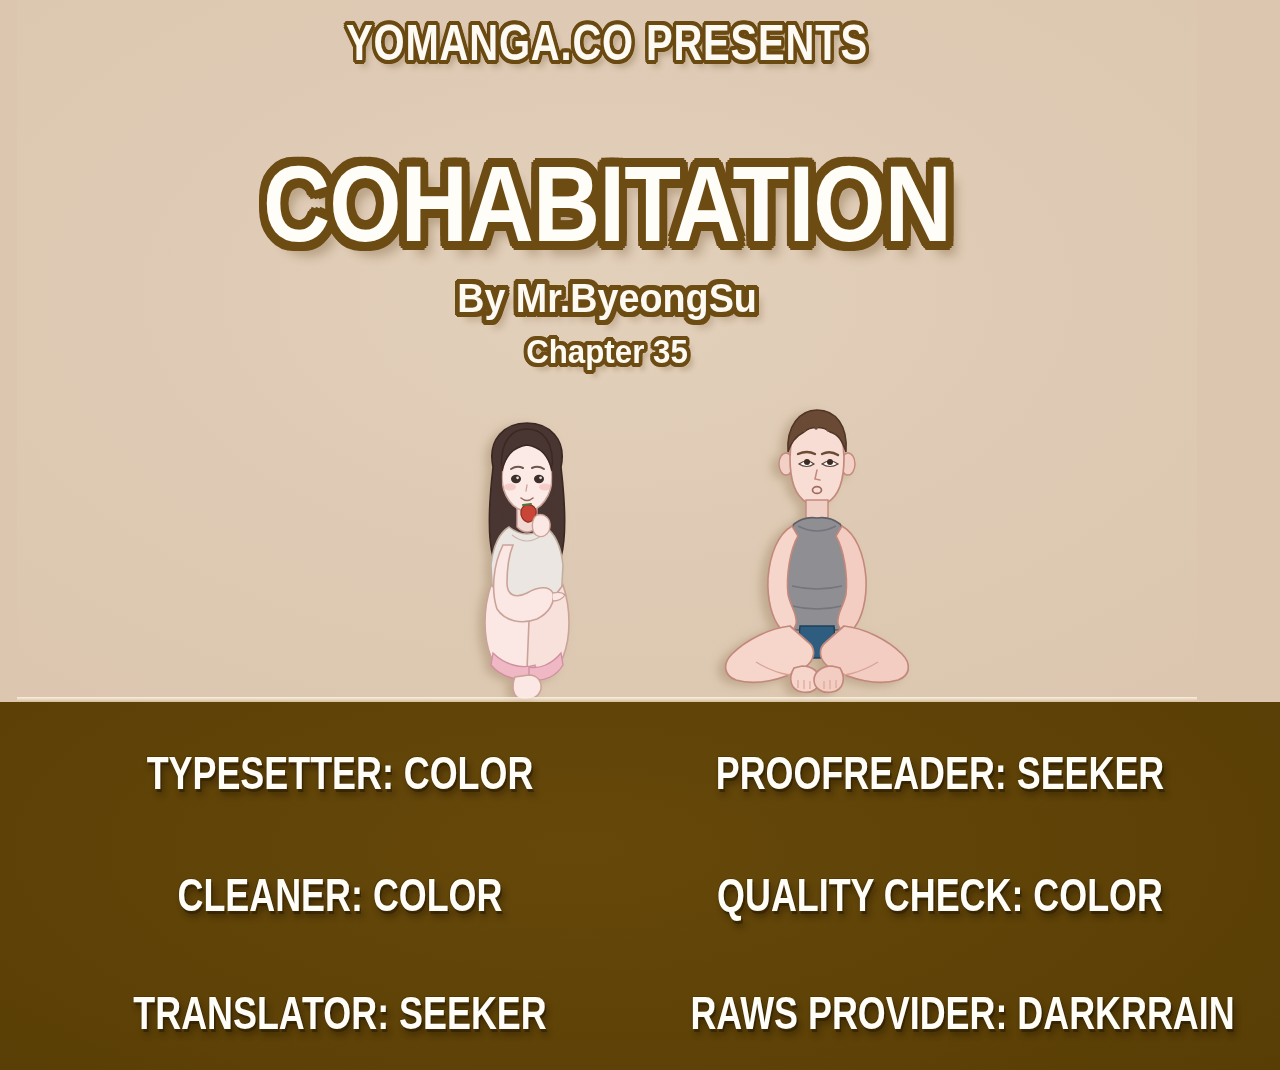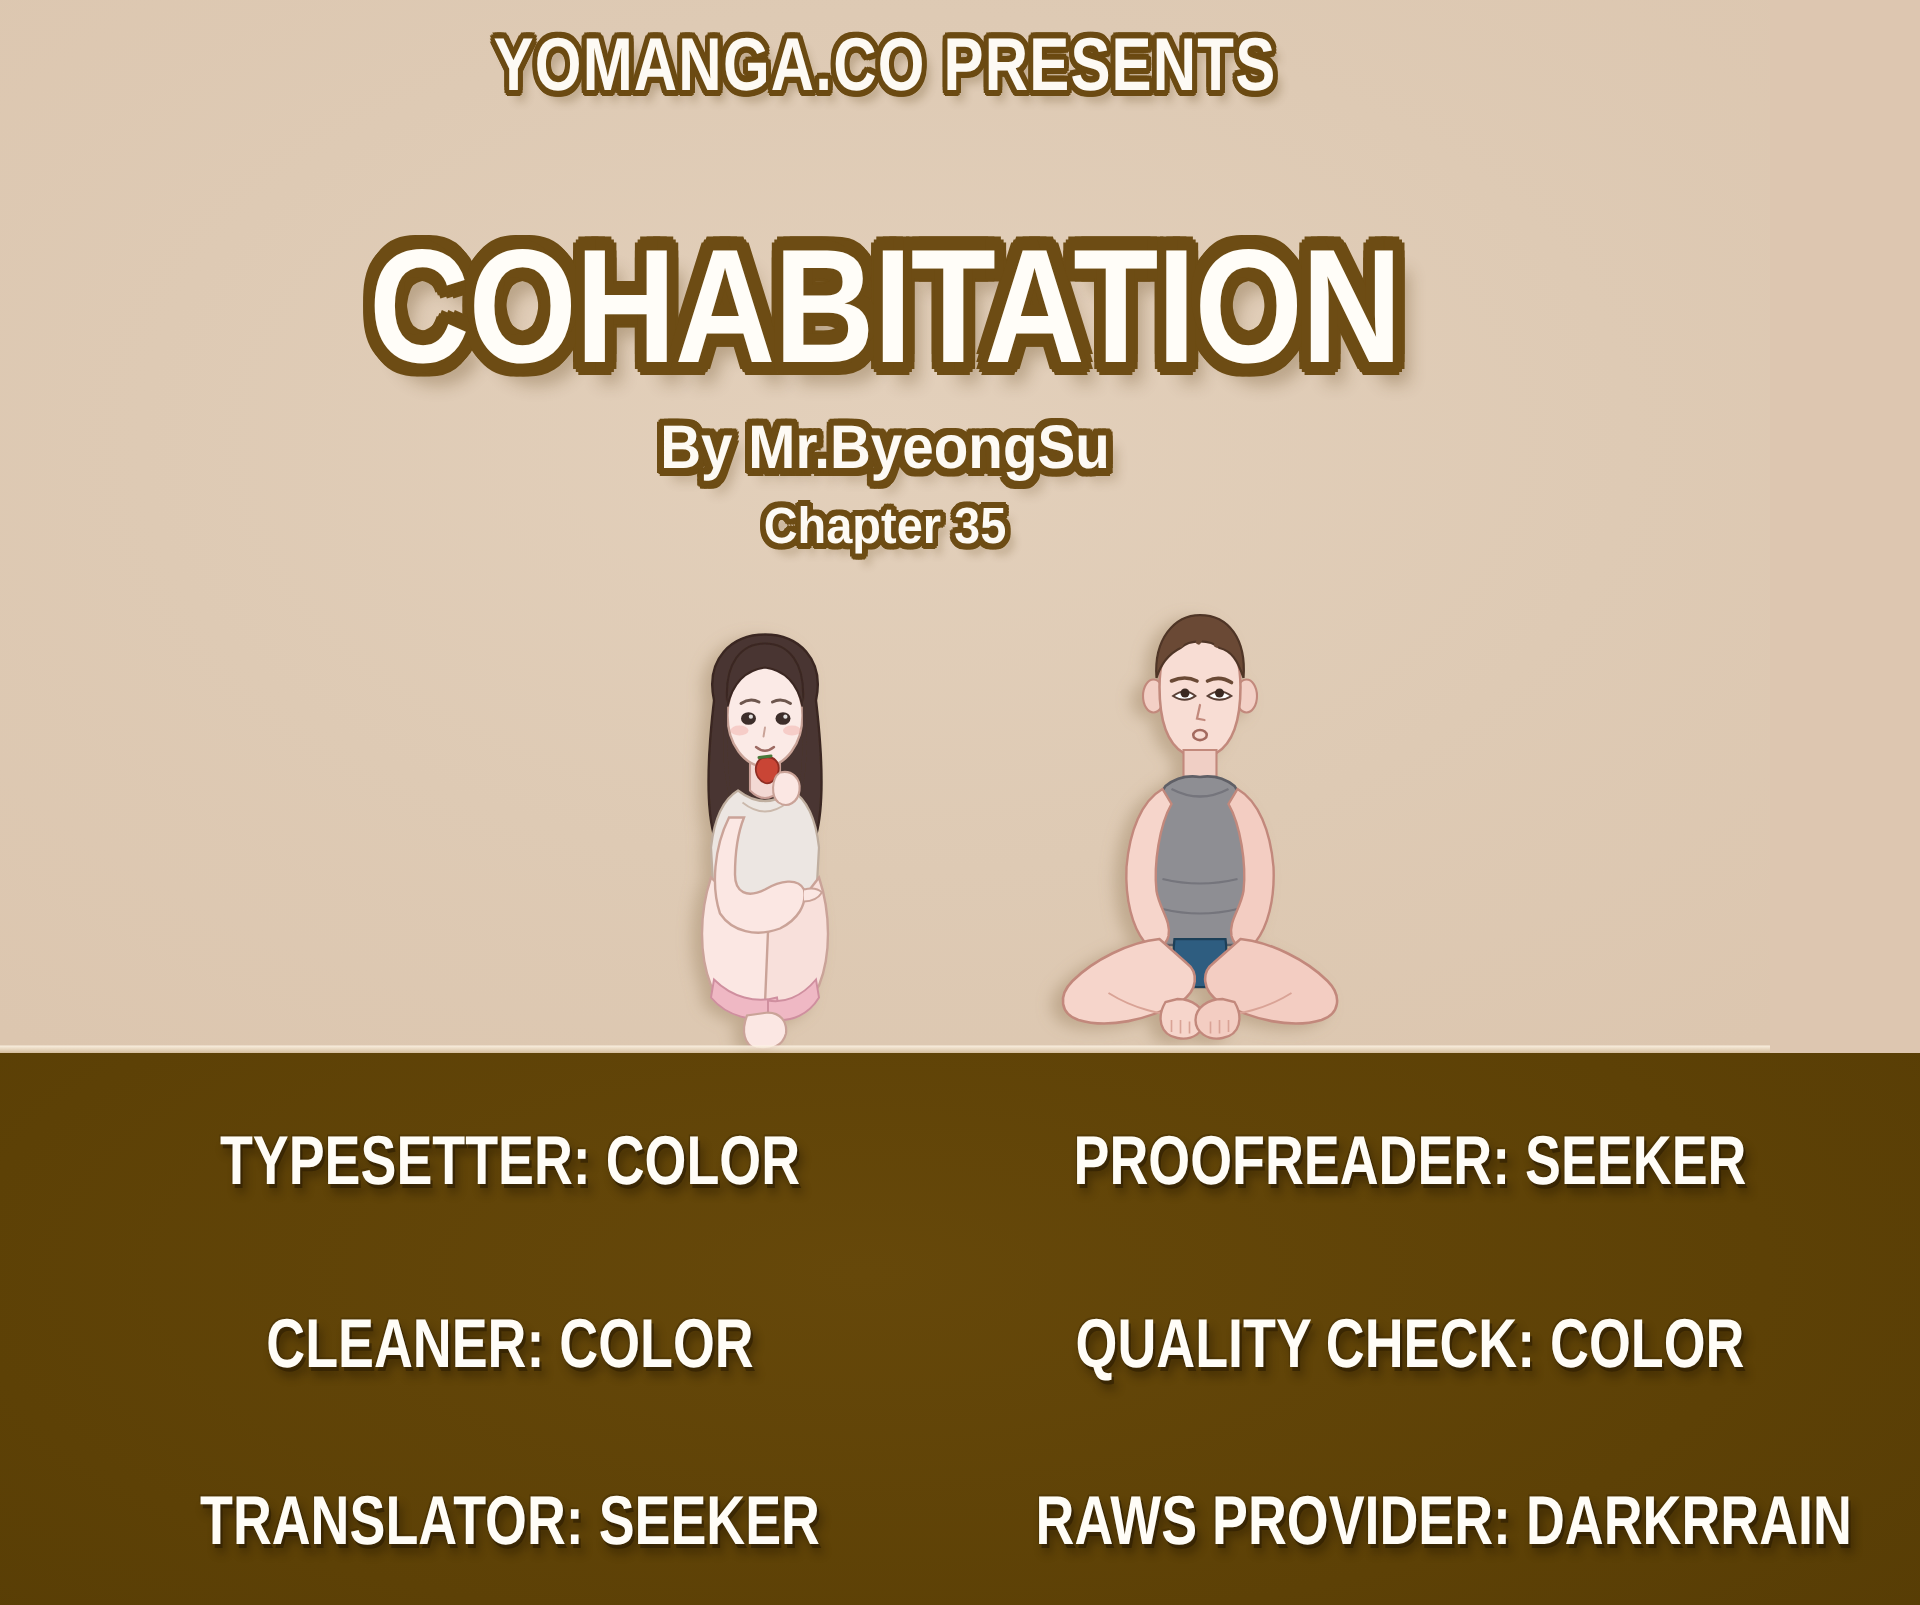--- a/index.html
+++ b/index.html
@@ -16,21 +16,21 @@
     position: relative;
     width: 1280px;
     height: 1070px;
     overflow: hidden;
     background: #ddc6b0;
   }
 
   
   .art-panel {
     position: absolute;
-    left: 0;
+    left: 17px;
     top: 0;
     width: 1180px;
     height: 702px;
     background:
       radial-gradient(ellipse 900px 520px at 50% 42%, #e3d0bb 0%, #decab4 55%, #dcc6af 100%),
       linear-gradient(180deg, #e1cfba 0%, #ddc9b3 60%, #dcc7b0 100%);
   }
   .art-panel::after {
     content: "";
     position: absolute;

